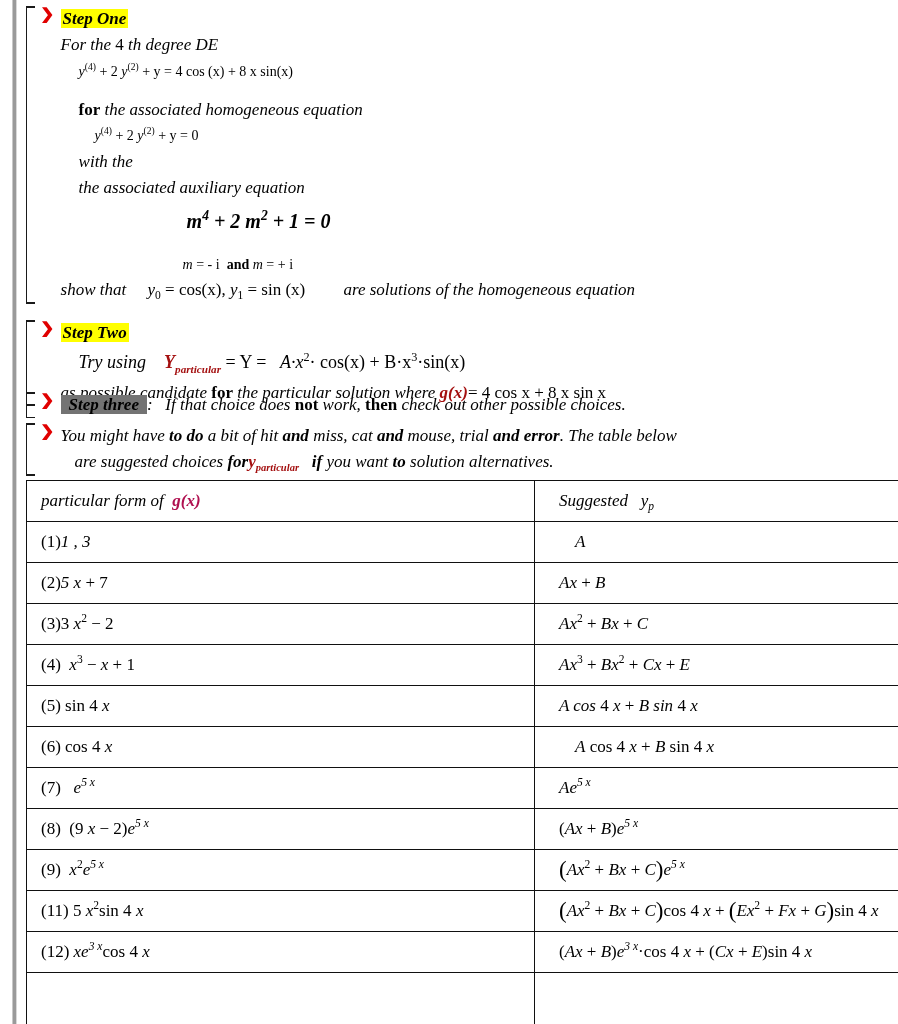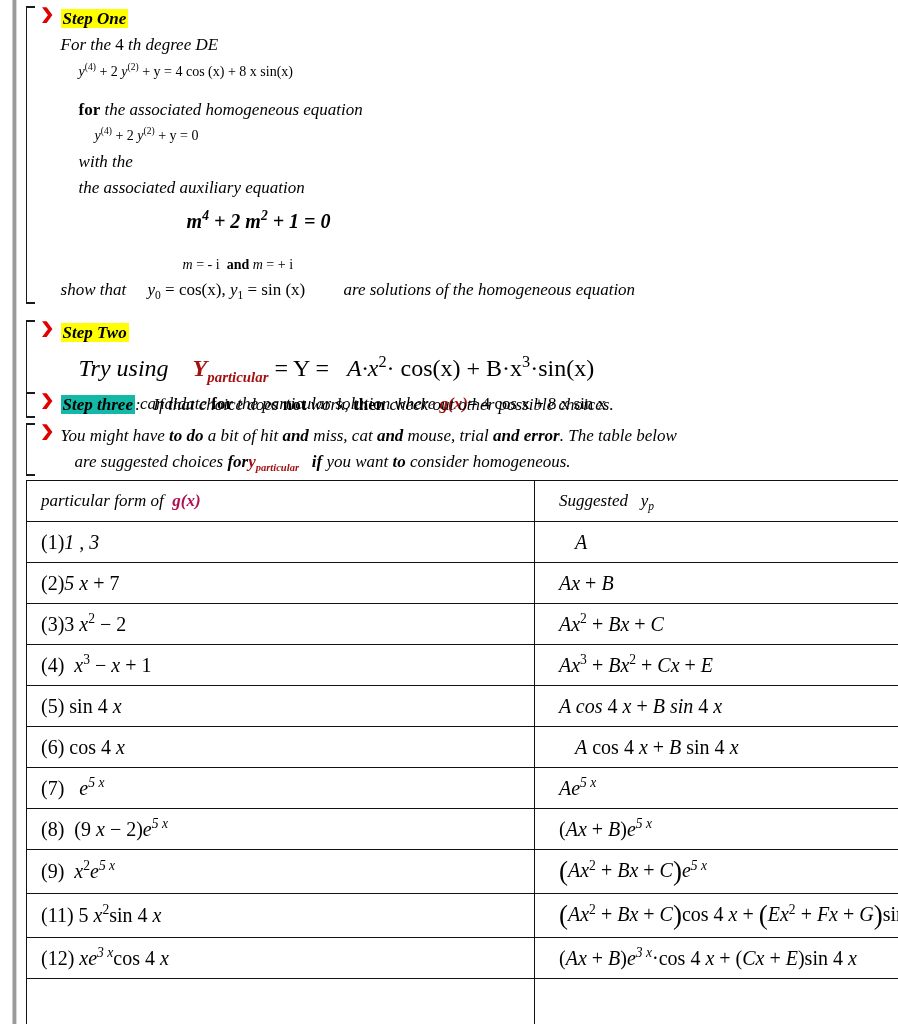--- a/index.html
+++ b/index.html
@@ -76,24 +76,24 @@
   .math { font-style: italic; }
   .up { font-style: normal; }
 
   .hl-yellow {
     background: #ffff00;
     font-style: italic;
     font-weight: bold;
     padding: 0 2px;
   }
   .hl-cyan {
-    background: #14b8a6;
+    background: #737373;
     font-style: italic;
     font-weight: bold;
-    padding: 0 2px;
+    padding: 0 8px;
   }
   .red     { color: #a41010; }
   .crimson { color: #b01050; }
 
   sup, sub {
     font-size: 0.68em;
     line-height: 0;
   }
   sup { vertical-align: super; }
   sub { vertical-align: sub; }
@@ -124,21 +124,21 @@
   }
   table.choices {
     border-collapse: collapse;
     width: 872px;
     table-layout: fixed;
   }
   table.choices td {
     border: 1.7px solid #111111;
     border-right: none;
     padding: 6px 0 6px 14px;
-    font-size: 20px;
+    font-size: 17px;
     height: 28px;
     vertical-align: middle;
     white-space: nowrap;
     overflow: visible;
   }
   table.choices td:first-child { width: 493px; }
   table.choices tr.header td {
     font-style: italic;
     font-size: 17px;
   }
@@ -224,21 +224,21 @@
   </div>
 
   <div style="position:absolute; left:0; top:320px; width:860px;">
     <div class="group">
       <div class="bullet-row">
         <span class="arrow">❯</span>
         <div class="bullet-body">
           <div class="line">
             <span class="hl-yellow">Step Two</span>
           </div>
-          <div class="eq indent1" style="font-size:24px;">
+          <div class="eq indent1" style="font-size:18px;">
             <span class="it">Try using</span>
             &nbsp;&nbsp;
             <span class="bdi red">Y</span><span class="sublabel red">particular</span>
             <span class="up">= Y =</span>
             &nbsp;
             <span class="math">A·x</span><sup class="up">2</sup><span class="up">· cos(x) + B·x</span><sup class="up">3</sup><span class="up">·sin(x)</span>
           </div>
           <div class="line it">
             <span>as possible candidate</span>
             <span class="bd up">for</span>
@@ -284,21 +284,21 @@
             <span>mouse, trial</span>
             <span class="bd">and error</span><span>. The table below</span>
           </div>
           <div class="line it indent1" style="padding-left:14px;">
             <span>are suggested choices</span>
             <span class="bd">for</span><span class="bdi red">y</span><span class="sublabel red">particular</span>
             &nbsp;
             <span class="bd">if</span>
             <span>you want</span>
             <span class="bd">to</span>
-            <span>consider homogeneous.</span>
+            <span>solution alternatives.</span>
           </div>
         </div>
       </div>
     </div>
   </div>
 
   <div class="tbl-wrap">
     <table class="choices">
       <tbody>
         <tr class="header">

